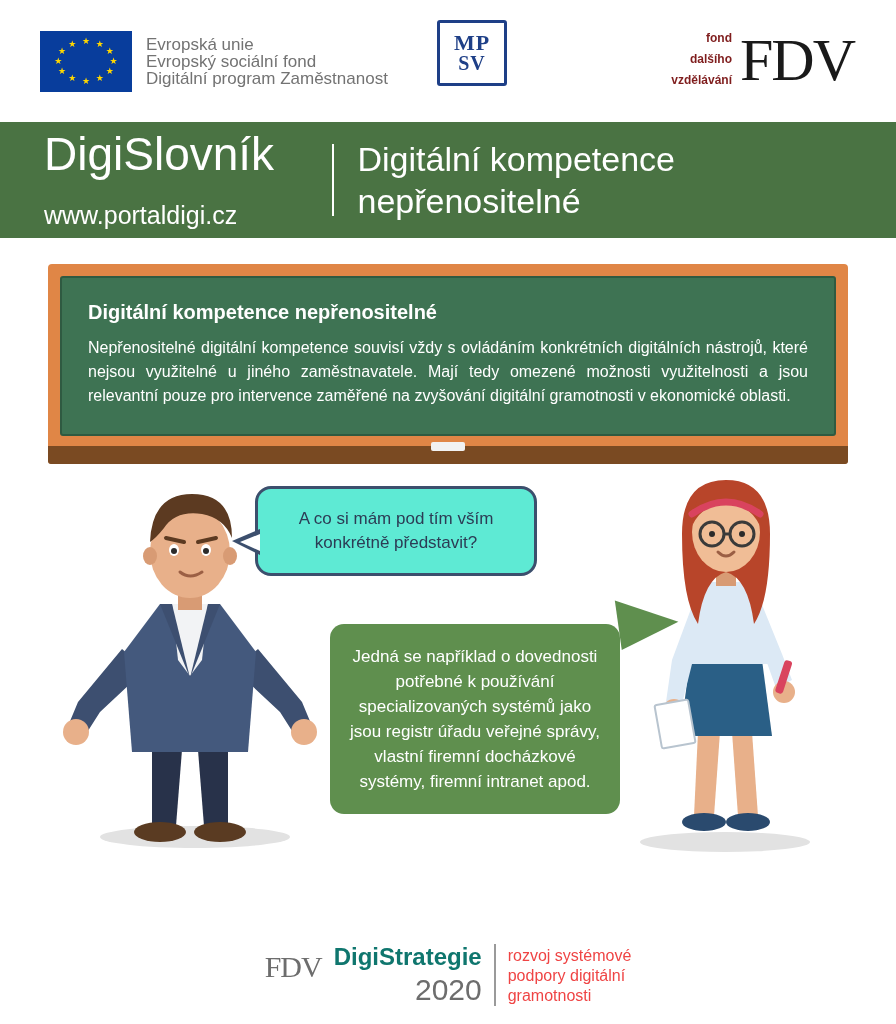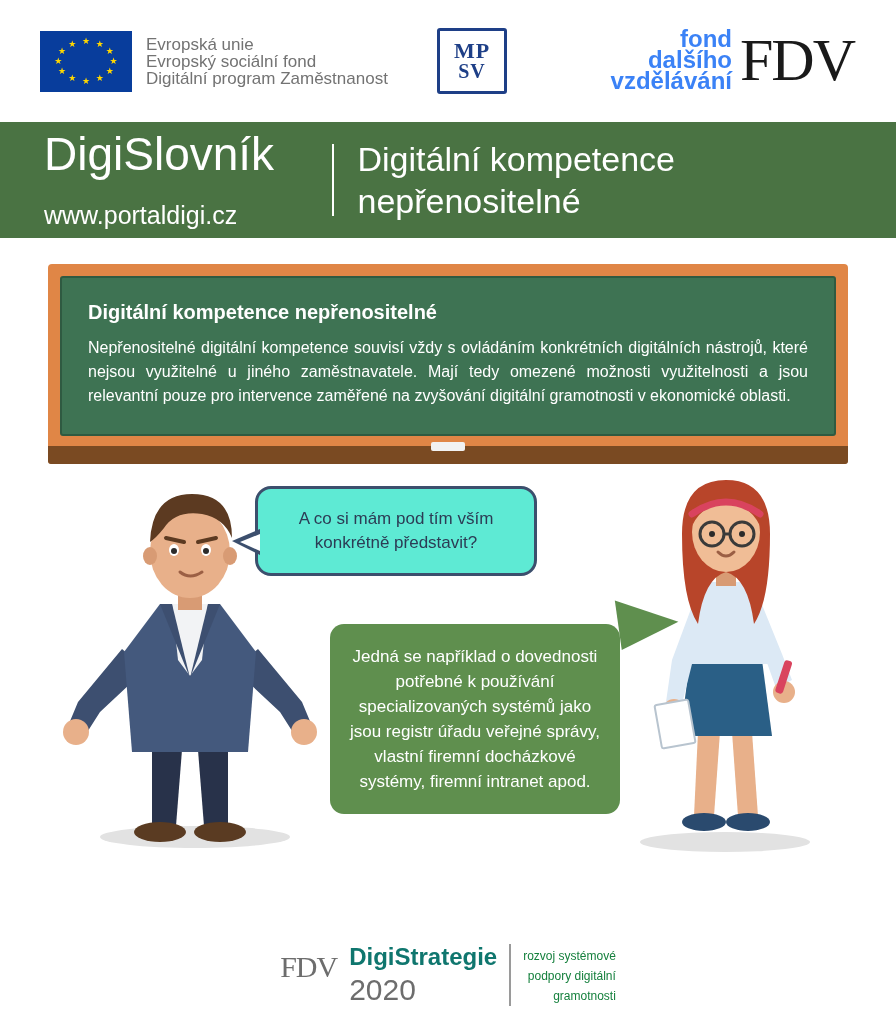--- a/index.html
+++ b/index.html
@@ -52,21 +52,21 @@
   }
   .eu-text {
     font-size: 17px;
     line-height: 17px;
     color: #737373;
     white-space: nowrap;
   }
   .mpsv-logo {
     position: absolute;
     left: 437px;
-    top: 28px;
+    top: 20px;
     width: 70px;
     height: 66px;
     border: 3px solid #1e3f87;
     border-radius: 3px;
     box-sizing: border-box;
     display: flex;
     flex-direction: column;
     align-items: center;
     justify-content: center;
     color: #1e3f87;
@@ -79,23 +79,23 @@
     position: absolute;
     right: 42px;
     top: 28px;
     display: flex;
     align-items: center;
     gap: 8px;
   }
   .fdv-words {
     text-align: right;
     font-weight: bold;
-    font-size: 24px;
+    font-size: 12px;
     line-height: 21px;
-    color: #3b82f6;
+    color: #7f1d1d;
   }
   .fdv-mark {
     font-family: "Liberation Serif", serif;
     font-size: 60px;
     line-height: 60px;
     font-weight: normal;
     color: #1a1a1a;
     letter-spacing: -2px;
   }
 
@@ -278,35 +278,34 @@
   }
   .footer-main .l1 {
     font-size: 24px;
     line-height: 34px;
     color: #0f766e;
     font-weight: bold;
   }
   .footer-main .l2 {
     font-size: 30px;
     line-height: 32px;
-    text-align: left;
+    text-align: right;
     color: #6d6d6d;
   }
   .footer-divider {
     width: 2px;
     height: 62px;
     background: #9a9a9a;
     margin-top: 4px;
   }
   .footer-right {
-    font-size: 12px;
+    font-size: 16px;
     line-height: 20px;
-    color: #15803d;
+    color: #ef4444;
     padding-top: 6px;
-    text-align: right;
   }
 </style>
 </head>
 <body>
 
 <div class="page">
 
   <div class="logo-bar">
 
     <div class="eu-block">

